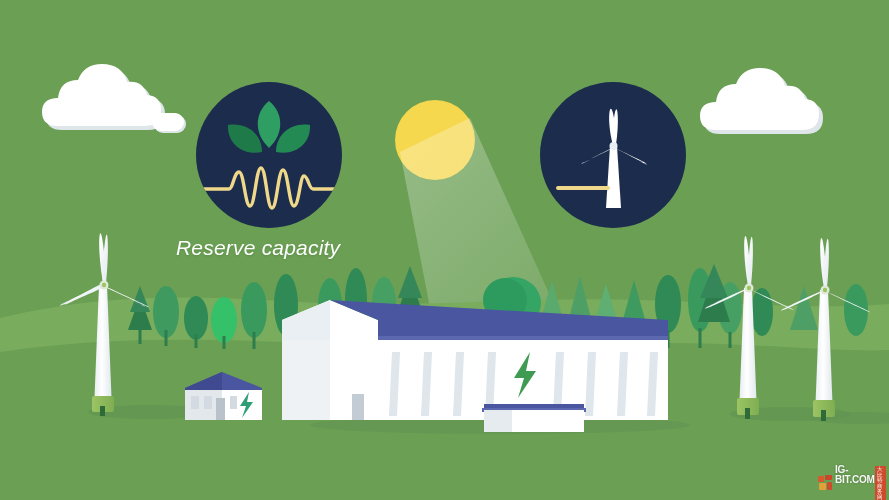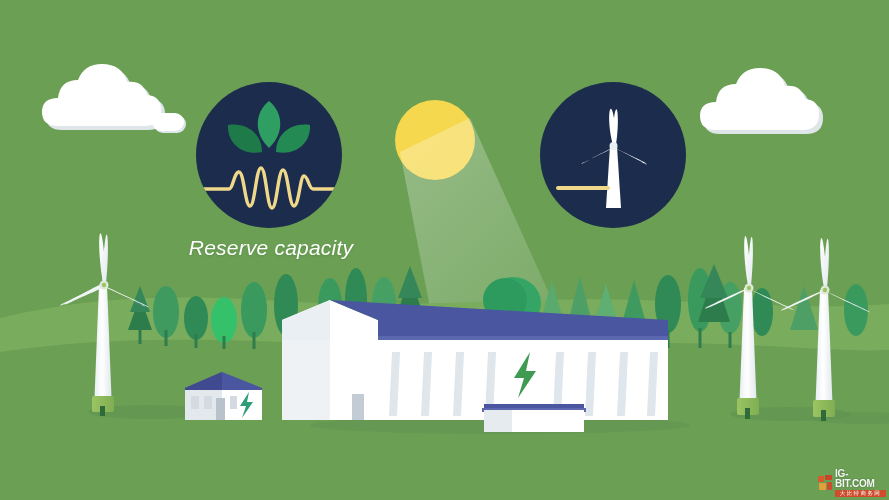--- a/index.html
+++ b/index.html
@@ -25,21 +25,21 @@
     height: 500px;
     display: block;
   }
   .label-text {
     position: absolute;
     color: #ffffff;
     font-style: italic;
     font-family: "Liberation Sans", sans-serif;
     font-size: 21px;
     line-height: 1.22;
-    text-align: center;
+    text-align: left;
     letter-spacing: 0.2px;
     text-shadow: 0 1px 2px rgba(40,70,30,0.18);
     white-space: pre-line;
     user-select: none;
   }
   #label-reserve {
     left: 176px;
     top: 235px;
     width: 190px;
   }
@@ -71,21 +71,21 @@
     display: block;
     background: #d8452a;
     border-radius: 1px;
   }
   #watermark .wm-mark i.a { left: 0;  top: 1px;  width: 6px; height: 6px; background:#e2542c; }
   #watermark .wm-mark i.b { left: 7px; top: 0;   width: 7px; height: 5px; background:#d43f26; }
   #watermark .wm-mark i.c { left: 1px; top: 8px; width: 7px; height: 7px; background:#e8a33a; }
   #watermark .wm-mark i.d { left: 9px; top: 7px; width: 5px; height: 8px; background:#d8452a; }
   #watermark .wm-body {
     display: flex;
-    flex-direction: column;
+    flex-direction: row;
     justify-content: center;
     line-height: 1;
   }
   #watermark .wm-title {
     font-family: "Liberation Sans", sans-serif;
     font-size: 10px;
     font-weight: bold;
     color: #ffffff;
     letter-spacing: -0.2px;
     text-shadow: 0 0 2px rgba(0,0,0,0.35);

